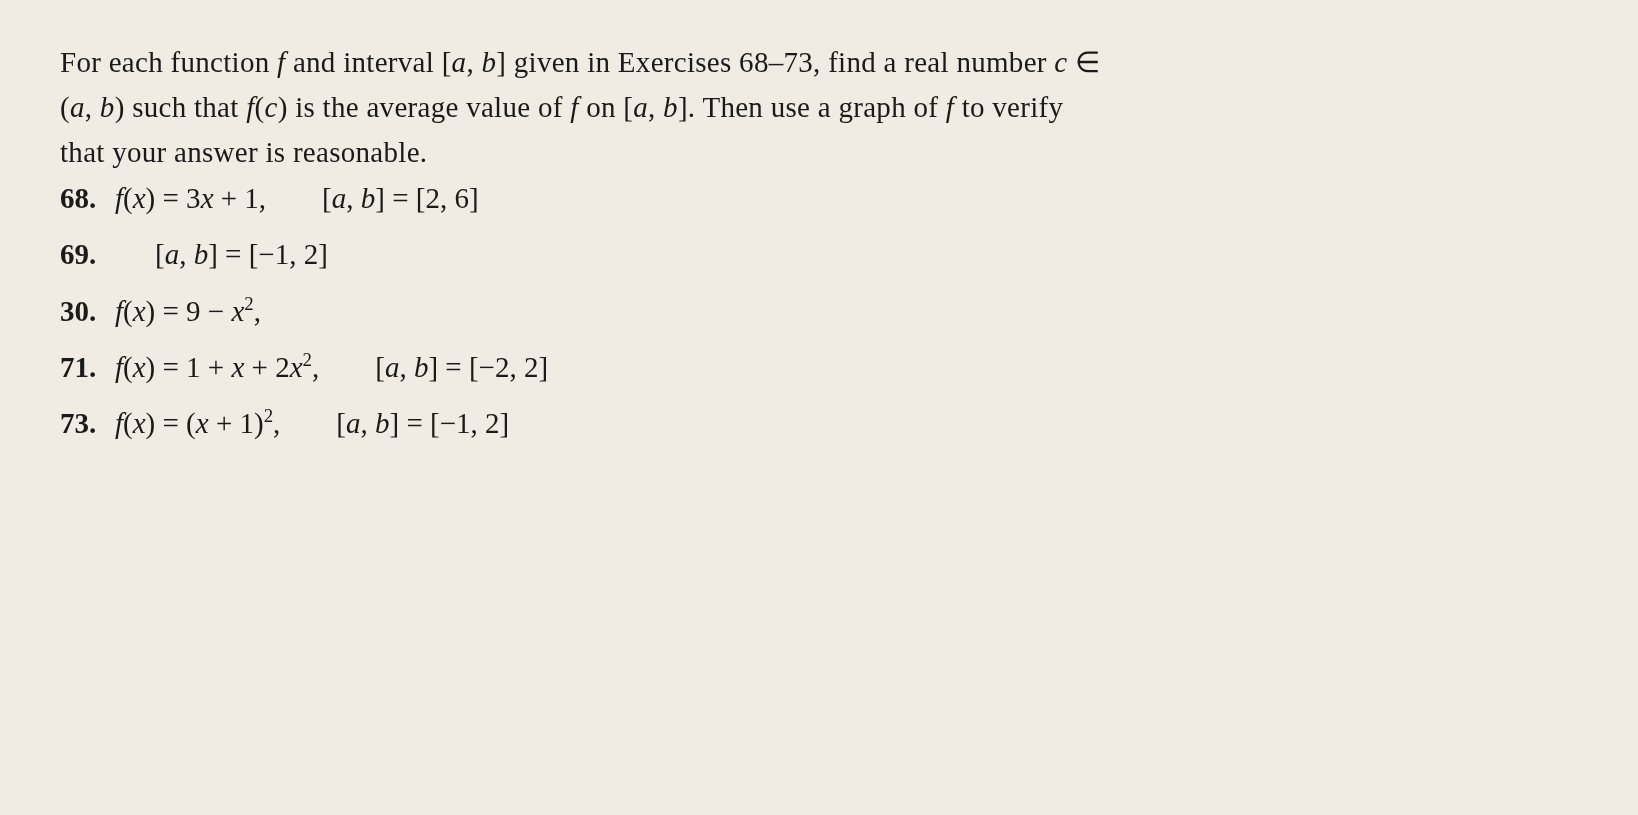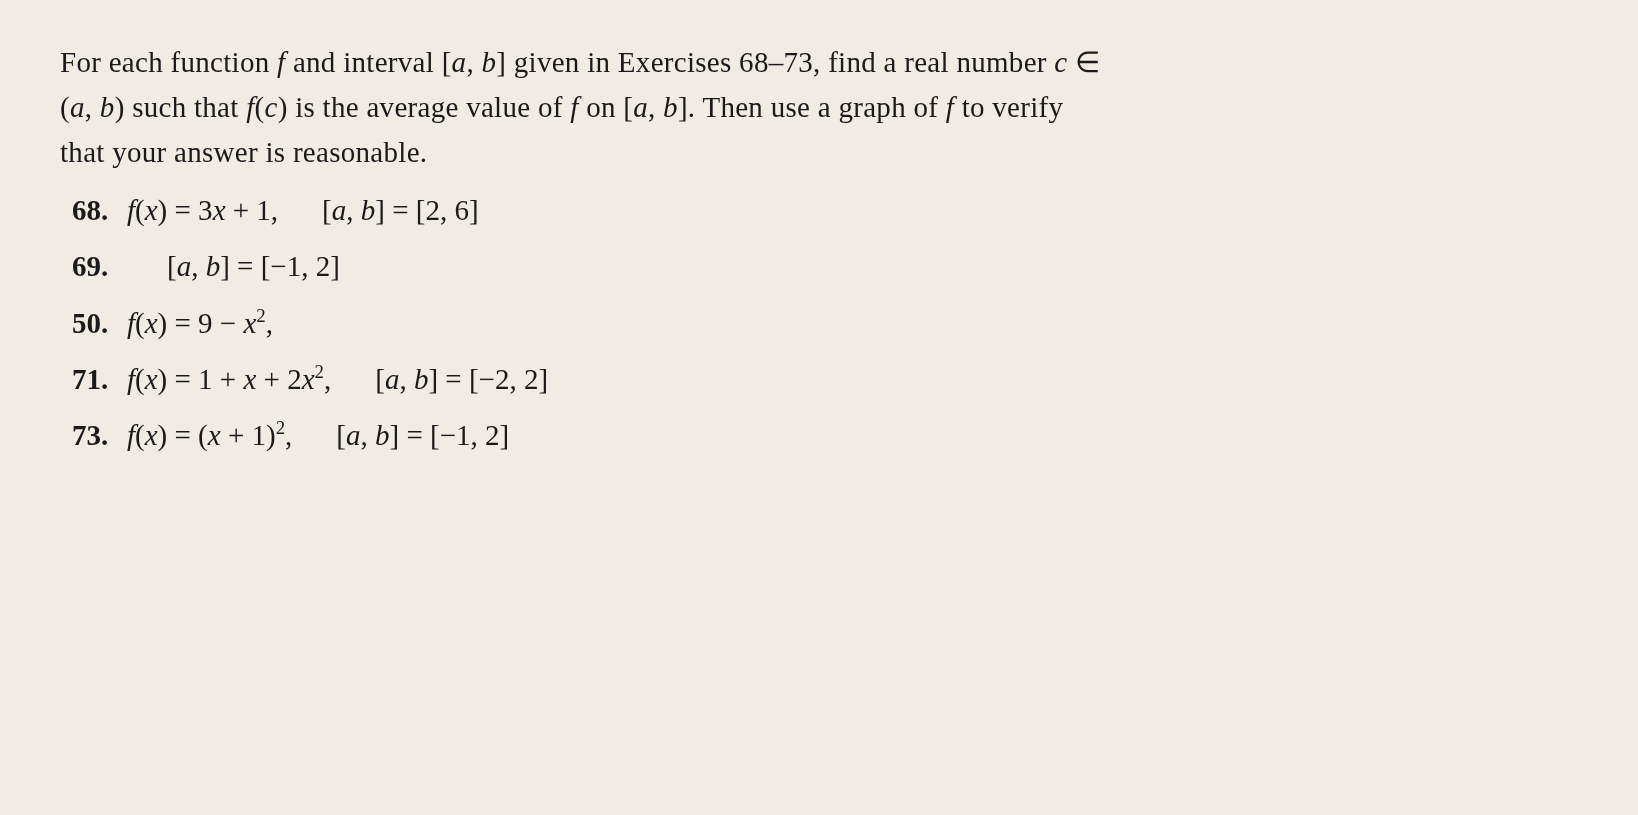--- a/index.html
+++ b/index.html
@@ -21,42 +21,42 @@
     .intro-text {
       line-height: 1.55;
       max-width: 1050px;
       font-size: 29px;
       letter-spacing: 0.01em;
     }
 
     .problems-list {
       list-style: none;
       padding: 0;
-      margin: 12px;
+      margin: 0;
     }
 
     .problem-item {
       display: flex;
       align-items: baseline;
       margin-bottom: 10px;
       font-size: 29px;
       line-height: 1.6;
     }
 
     .problem-number {
       font-weight: bold;
       min-width: 55px;
       flex-shrink: 0;
     }
 
     .problem-content {
       display: flex;
       align-items: baseline;
       flex-wrap: nowrap;
-      gap: 4px;
+      gap: 16px;
     }
 
     .math-expr {
       font-style: normal;
       white-space: nowrap;
     }
 
     .interval {
       margin-left: 40px;
       white-space: nowrap;
@@ -91,21 +91,21 @@
     </li>
 
     <li class="problem-item">
       <span class="problem-number">69.</span>
       <span class="problem-content">
         <span class="interval">[<span class="italic">a</span>, <span class="italic">b</span>] = [−1, 2]</span>
       </span>
     </li>
 
     <li class="problem-item">
-      <span class="problem-number">50.</span>
+      <span class="problem-number">30.</span>
       <span class="problem-content">
         <span class="math-expr"><span class="italic">f</span>(<span class="italic">x</span>) = 9 − <span class="italic">x</span><sup>2</sup>,</span>
       </span>
     </li>
 
     <li class="problem-item">
       <span class="problem-number">71.</span>
       <span class="problem-content">
         <span class="math-expr"><span class="italic">f</span>(<span class="italic">x</span>) = 1 + <span class="italic">x</span> + 2<span class="italic">x</span><sup>2</sup>,</span>
         <span class="interval">[<span class="italic">a</span>, <span class="italic">b</span>] = [−2, 2]</span>

